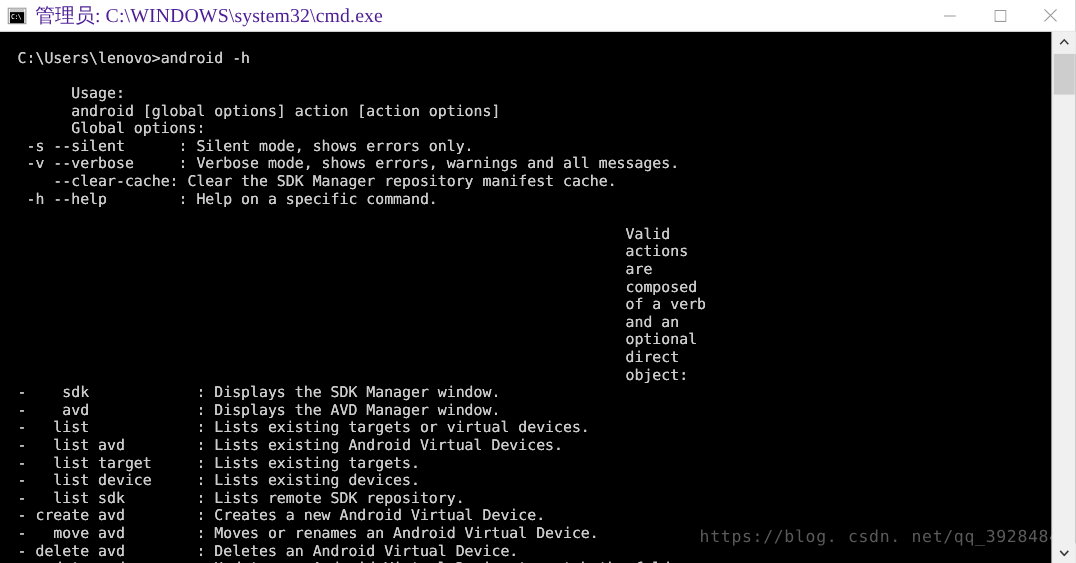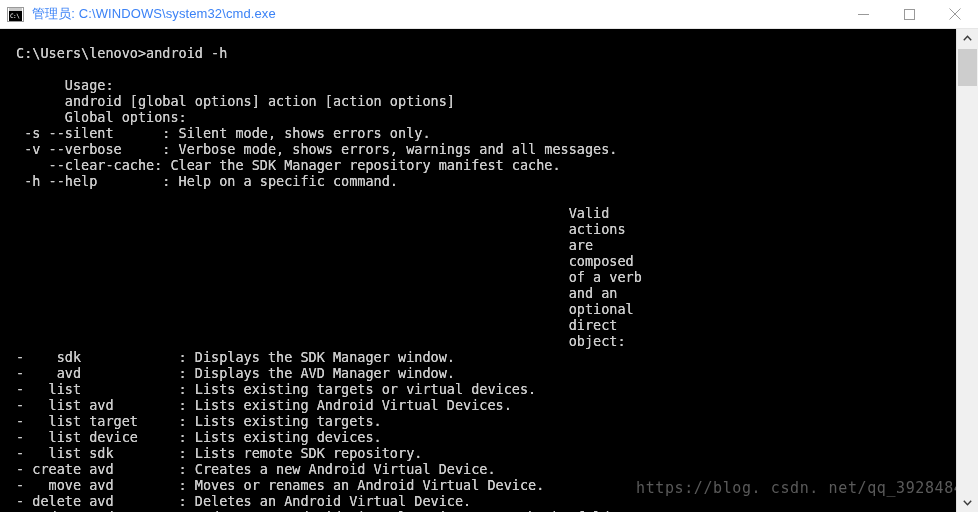--- a/index.html
+++ b/index.html
@@ -63,23 +63,23 @@
     white-space: nowrap;
   }
   #app-icon .bar {
     position: absolute;
     left: 1px; top: 0px;
     width: 13px;
     height: 3px;
     background: #c8c8c8;
   }
   #title-text {
-    font-family: Liberation Sans, sans-serif;
-    font-size: 13px;
-    color: #3b82f6;
+    font-family: Liberation Serif, serif;
+    font-size: 18px;
+    color: #4c1d95;
     white-space: nowrap;
     letter-spacing: 0.1px;
   }
   #win-controls {
     margin-left: auto;
     display: flex;
     height: 29px;
   }
   .win-btn {
     width: 46px;

